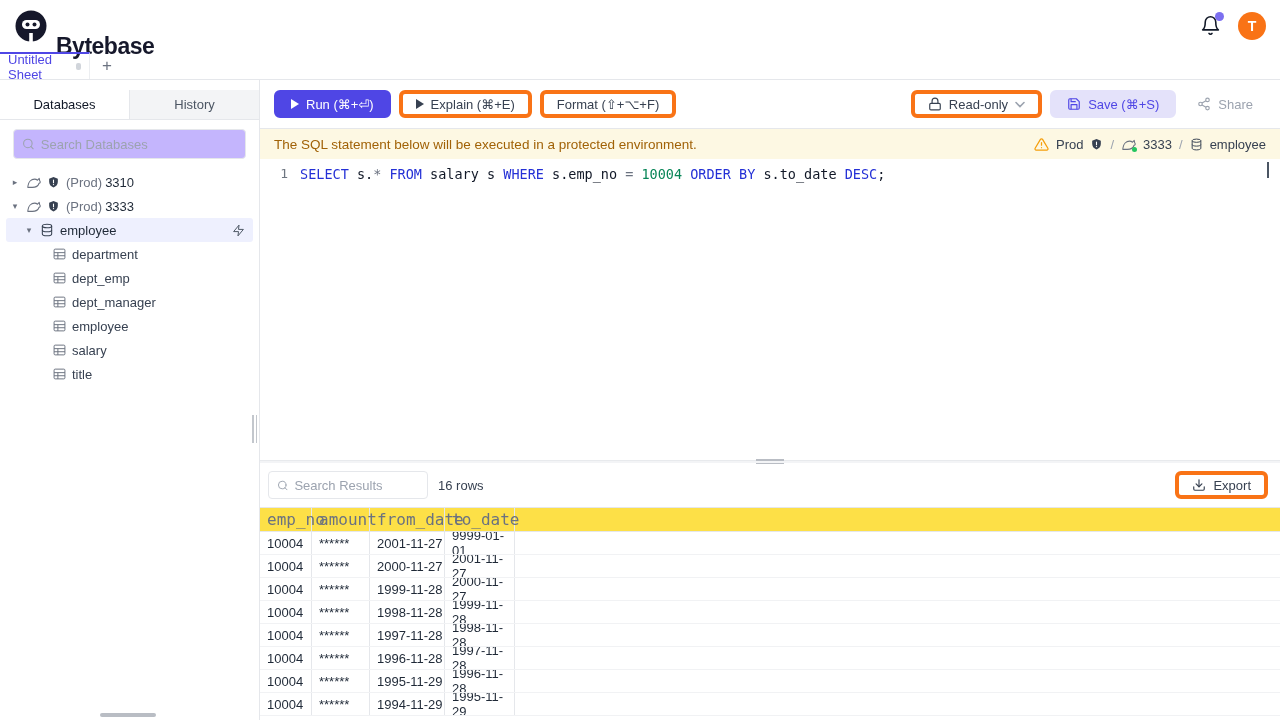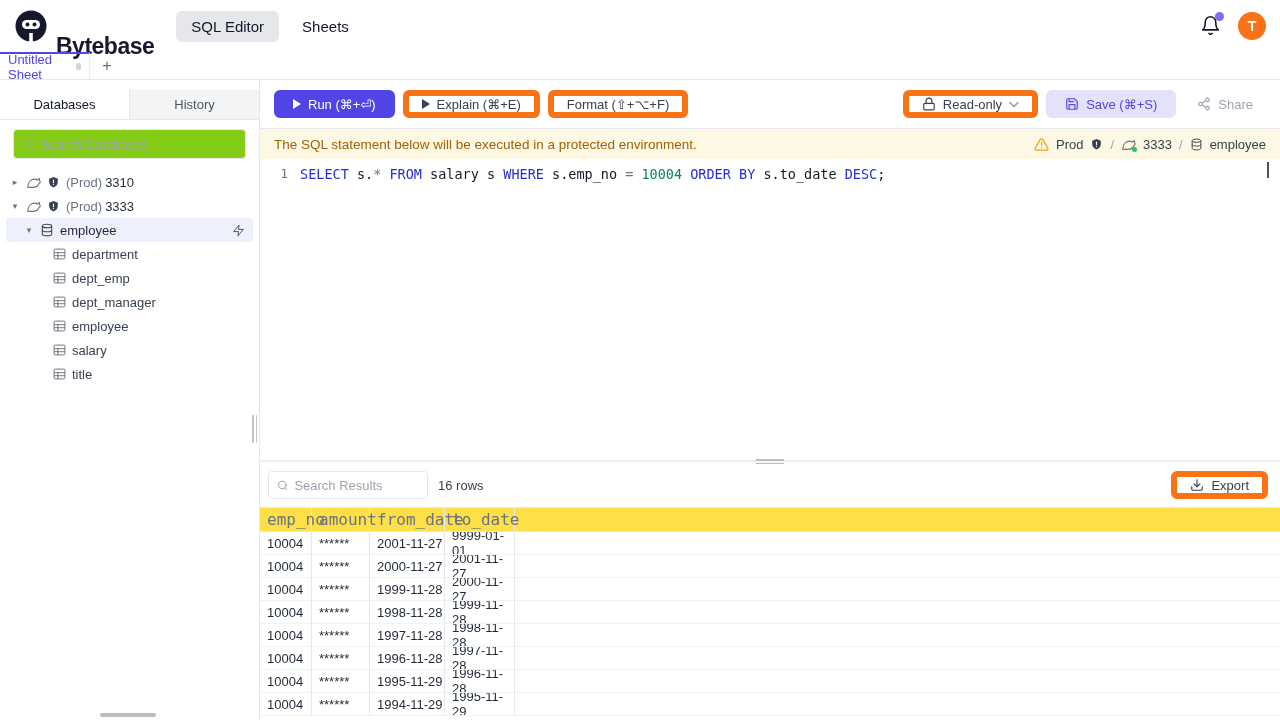--- a/index.html
+++ b/index.html
@@ -31,21 +31,21 @@
 
   
   .body { flex:1; display:flex; min-height:0; }
 
   
   .sidebar { position:relative; width:260px; flex:0 0 260px; border-right:1px solid #e5e7eb; display:flex; flex-direction:column; }
   .side-tabs { height:30px; display:flex; background:#f3f4f6; border-bottom:1px solid #e5e7eb; flex:0 0 auto;margin-top:10px; }
   .side-tab { flex:1; display:flex; align-items:center; justify-content:center; font-size:13px; color:#4b5563; cursor:pointer; }
   .side-tab.active { background:#fff; color:#111827; font-weight:500; border-right:1px solid #e5e7eb; }
   .search-wrap { margin:9px 13px; height:30px; border:1px solid #e5e7eb; border-radius:4px;
-                 display:flex; align-items:center; gap:6px; padding:0 8px; background:#84cc16; }
+                 display:flex; align-items:center; gap:6px; padding:0 8px; background:#c4b5fd; }
   .search-wrap input { border:none; outline:none; font-size:13px; color:#374151; width:100%; background:transparent;
                        font-family:"Liberation Sans", sans-serif; }
   .search-wrap input::placeholder { color:#9ca3af; }
   .tree { flex:1; overflow:hidden; padding-top:2px; }
   .tree-row { display:flex; align-items:center; height:24px; gap:6px; font-size:13px; color:#374151; cursor:pointer; }
   .tree-row .caret { width:10px; text-align:center; font-size:9px; color:#6b7280; flex:0 0 10px; }
   .row-instance { padding-left:10px; }
   .env-label { color:#6b7280; }
   .inst-name { color:#1f2937; margin-left:3px; }
   .row-db { margin:0 6px; padding-left:18px; border-radius:3px; }
@@ -54,21 +54,21 @@
   .row-db .zap { margin-left:auto; margin-right:8px; display:flex; }
   .row-table { padding-left:53px; }
   .sidebar-drag { position:absolute; right:1px; top:335px; height:28px; width:6px; display:flex; gap:2px; cursor:col-resize; }
   .sidebar-drag i { width:1.5px; height:100%; background:#c3c7cd; }
   .side-hscroll { position:absolute; left:100px; bottom:3px; width:56px; height:4px; border-radius:2px; background:#b9bdc4; }
 
   
   .main { flex:1; display:flex; flex-direction:column; min-width:0; }
   .toolbar { height:49px; flex:0 0 auto; display:flex; align-items:center; padding:0 14px; gap:8px; border-bottom:1px solid #e5e7eb; }
   .btn { height:28px; display:inline-flex; align-items:center; gap:7px; padding:0 13px; border-radius:6px;
-         font-size:13px; color:#374151; background:#fff; border:6px solid #f97316; cursor:pointer;
+         font-size:13px; color:#374151; background:#fff; border:4px solid #f97316; cursor:pointer;
          font-family:"Liberation Sans", sans-serif; white-space:nowrap; }
   .btn-run { background:var(--accent,#4f46e5); border-color:var(--accent,#4f46e5); color:#fff; font-weight:500; }
   .btn-save { background:var(--accent-light-bg,#e4e2fa); border-color:var(--accent-light-bg,#e4e2fa);
               color:var(--accent,#4f46e5); font-weight:500; }
   .btn-share { border:none; color:#9ca3af; }
   .play { display:inline-block; width:0; height:0; border-left:8px solid currentColor;
           border-top:5px solid transparent; border-bottom:5px solid transparent; }
   .toolbar .spacer { flex:1; }
 
   
@@ -131,24 +131,20 @@
     <div class="brand-wrap">
       <svg class="icon" width="34" height="34" viewBox="0 0 34 34">
         <circle cx="17" cy="17" r="15.5" fill="#16182b"></circle>
         <rect x="8" y="11" width="18" height="9" rx="4.5" fill="#fff"></rect>
         <circle cx="13.5" cy="15.5" r="2" fill="#16182b"></circle>
         <circle cx="20.5" cy="15.5" r="2" fill="#16182b"></circle>
         <rect x="15.2" y="24" width="3.6" height="9" fill="#fff"></rect>
       </svg>
       <span class="brand">Bytebase</span>
     </div>
-    <nav style="display:flex;align-items:center;">
-      <div class="nav-item active">SQL Editor</div>
-      <div class="nav-item">Sheets</div>
-    </nav>
     <div class="top-right">
       <div class="bell-wrap">
         <svg class="icon" width="21" height="21" viewBox="0 0 24 24" fill="none" stroke="#111827" stroke-width="1.8" stroke-linecap="round" stroke-linejoin="round">
           <path d="M18 8A6 6 0 0 0 6 8c0 7-3 9-3 9h18s-3-2-3-9"></path>
           <path d="M13.73 21a2 2 0 0 1-3.46 0"></path>
         </svg>
         <span class="bell-badge"></span>
       </div>
       <div class="avatar">T</div>
     </div>

